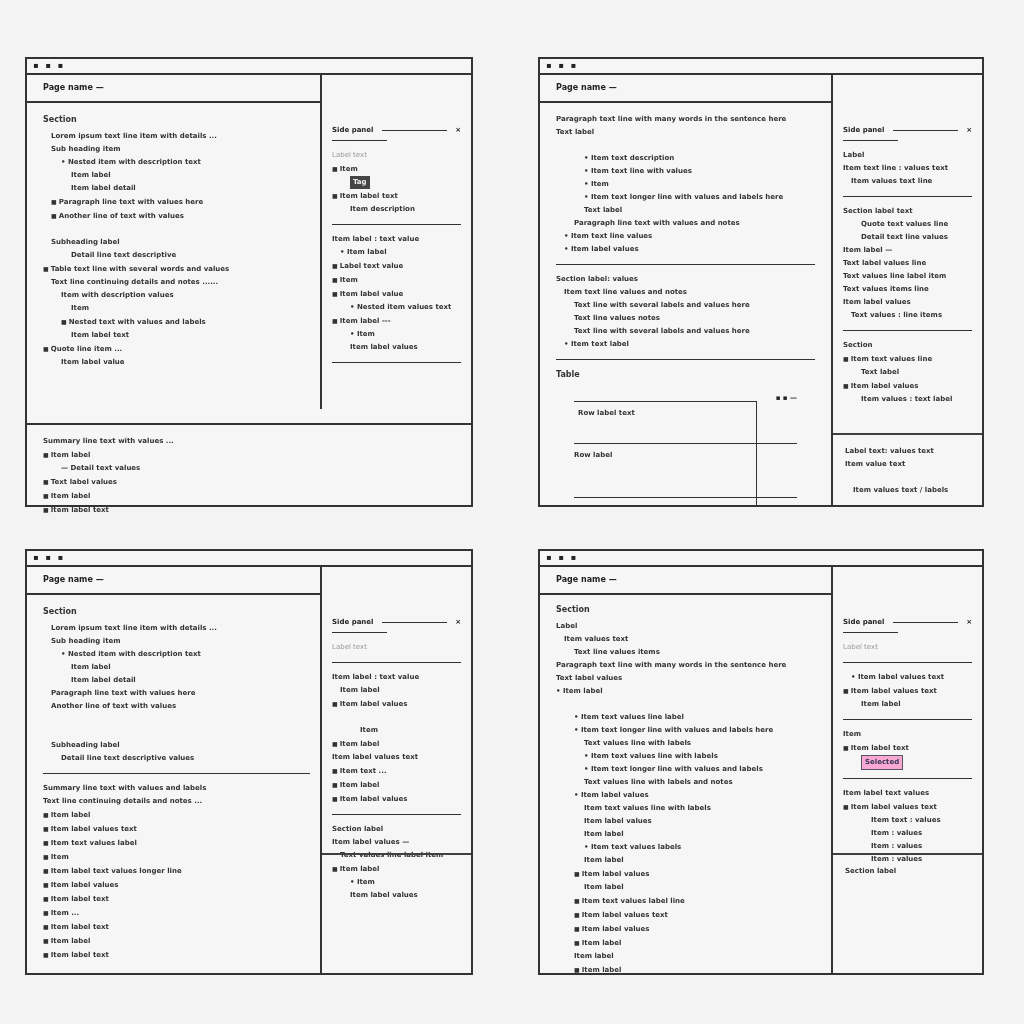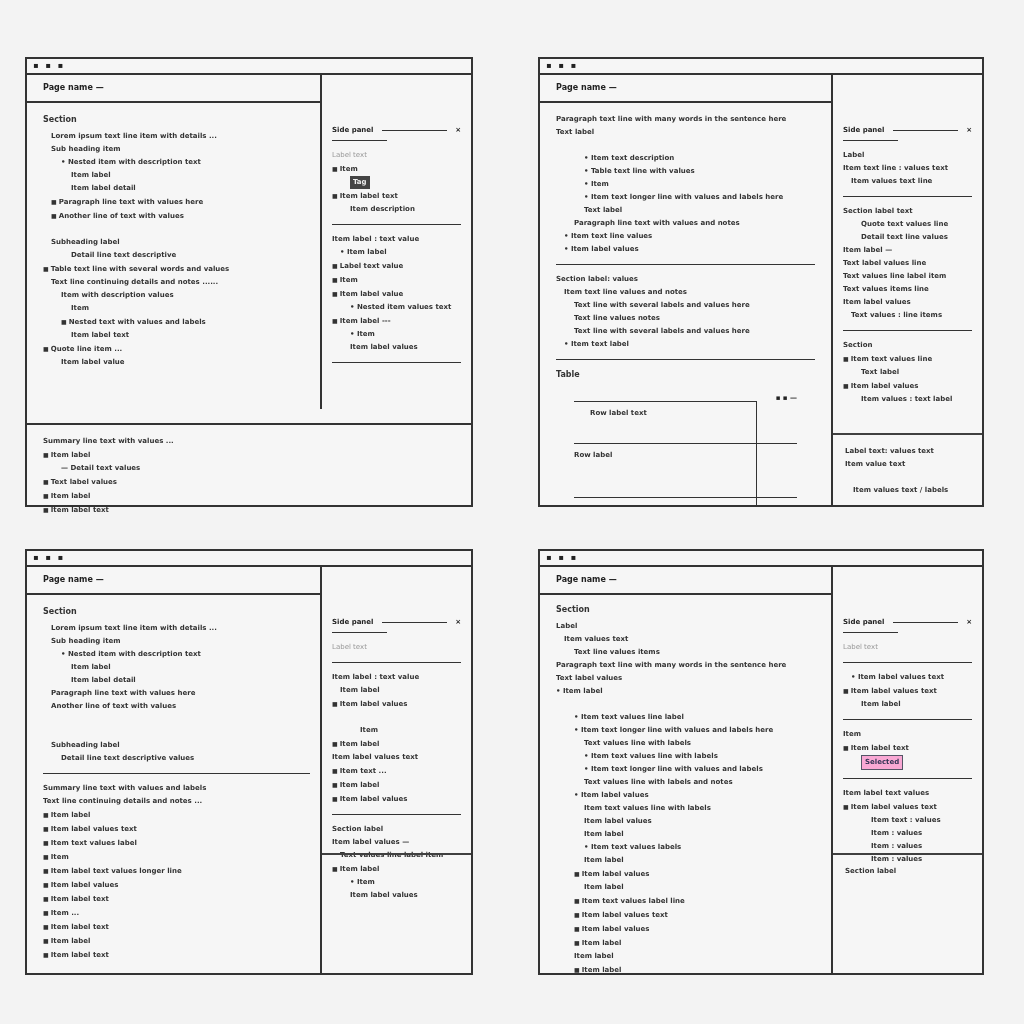--- a/index.html
+++ b/index.html
@@ -97,21 +97,21 @@
 <div class="win" style="left:538px;top:57px;width:446px;height:450px;">
   <div class="titlebar">▪ ▪ ▪</div>
   <div class="main" style="width:293px;">
     <div class="main-head">Page name —</div>
     <div class="main-body" style="padding-bottom:0;">
       <div id="w1-main">
           <div class="line ">Paragraph text line with many words in the sentence here</div>
           <div class="line ">Text label</div>
           <div class="line " style="height: 13px;"></div>
           <div class="line i3">• Item text description</div>
-          <div class="line i3">• Table text line with values</div>
+          <div class="line i3">• Item text line with values</div>
           <div class="line i3">• Item</div>
           <div class="line i3">• Item text longer line with values and labels here</div>
           <div class="line i3">Text label</div>
           <div class="line i2">Paragraph line text with values and notes</div>
           <div class="line i1">• Item text line values</div>
           <div class="line i1">• Item label values</div>
         </div>
       <div class="sep"></div>
       <div id="w1-mid">
           <div class="line ">Section label: values</div>
@@ -120,21 +120,21 @@
           <div class="line i2">Text line values notes</div>
           <div class="line i2">Text line with several labels and values here</div>
           <div class="line i1">• Item text label</div>
         </div>
       <div class="sep"></div>
       <div class="line h">Table</div>
       <div class="tbl">
         <div class="hl" style="top:4px;right:40px;"></div>
         <span style="position:absolute;right:0;top:-3px;font-size:7px;font-weight:bold;">▪ ▪ —</span>
         <div class="vl"></div>
-        <div class="line" style="position:absolute;top:10px;left:16px;text-align:right;">Row label text</div>
+        <div class="line" style="position:absolute;top:10px;left:4px;text-align:right;">Row label text</div>
         <div class="hl" style="top:46px;"></div>
         <div class="line" style="position:absolute;top:52px;left:0;">Row label</div>
         <div class="hl" style="top:100px;"></div>
       </div>
     </div>
   </div>
   <div class="side" style="left:293px;bottom:72px;">
     <div class="sidehead">
       <span>Side panel</span>
       <span class="rule"></span>

